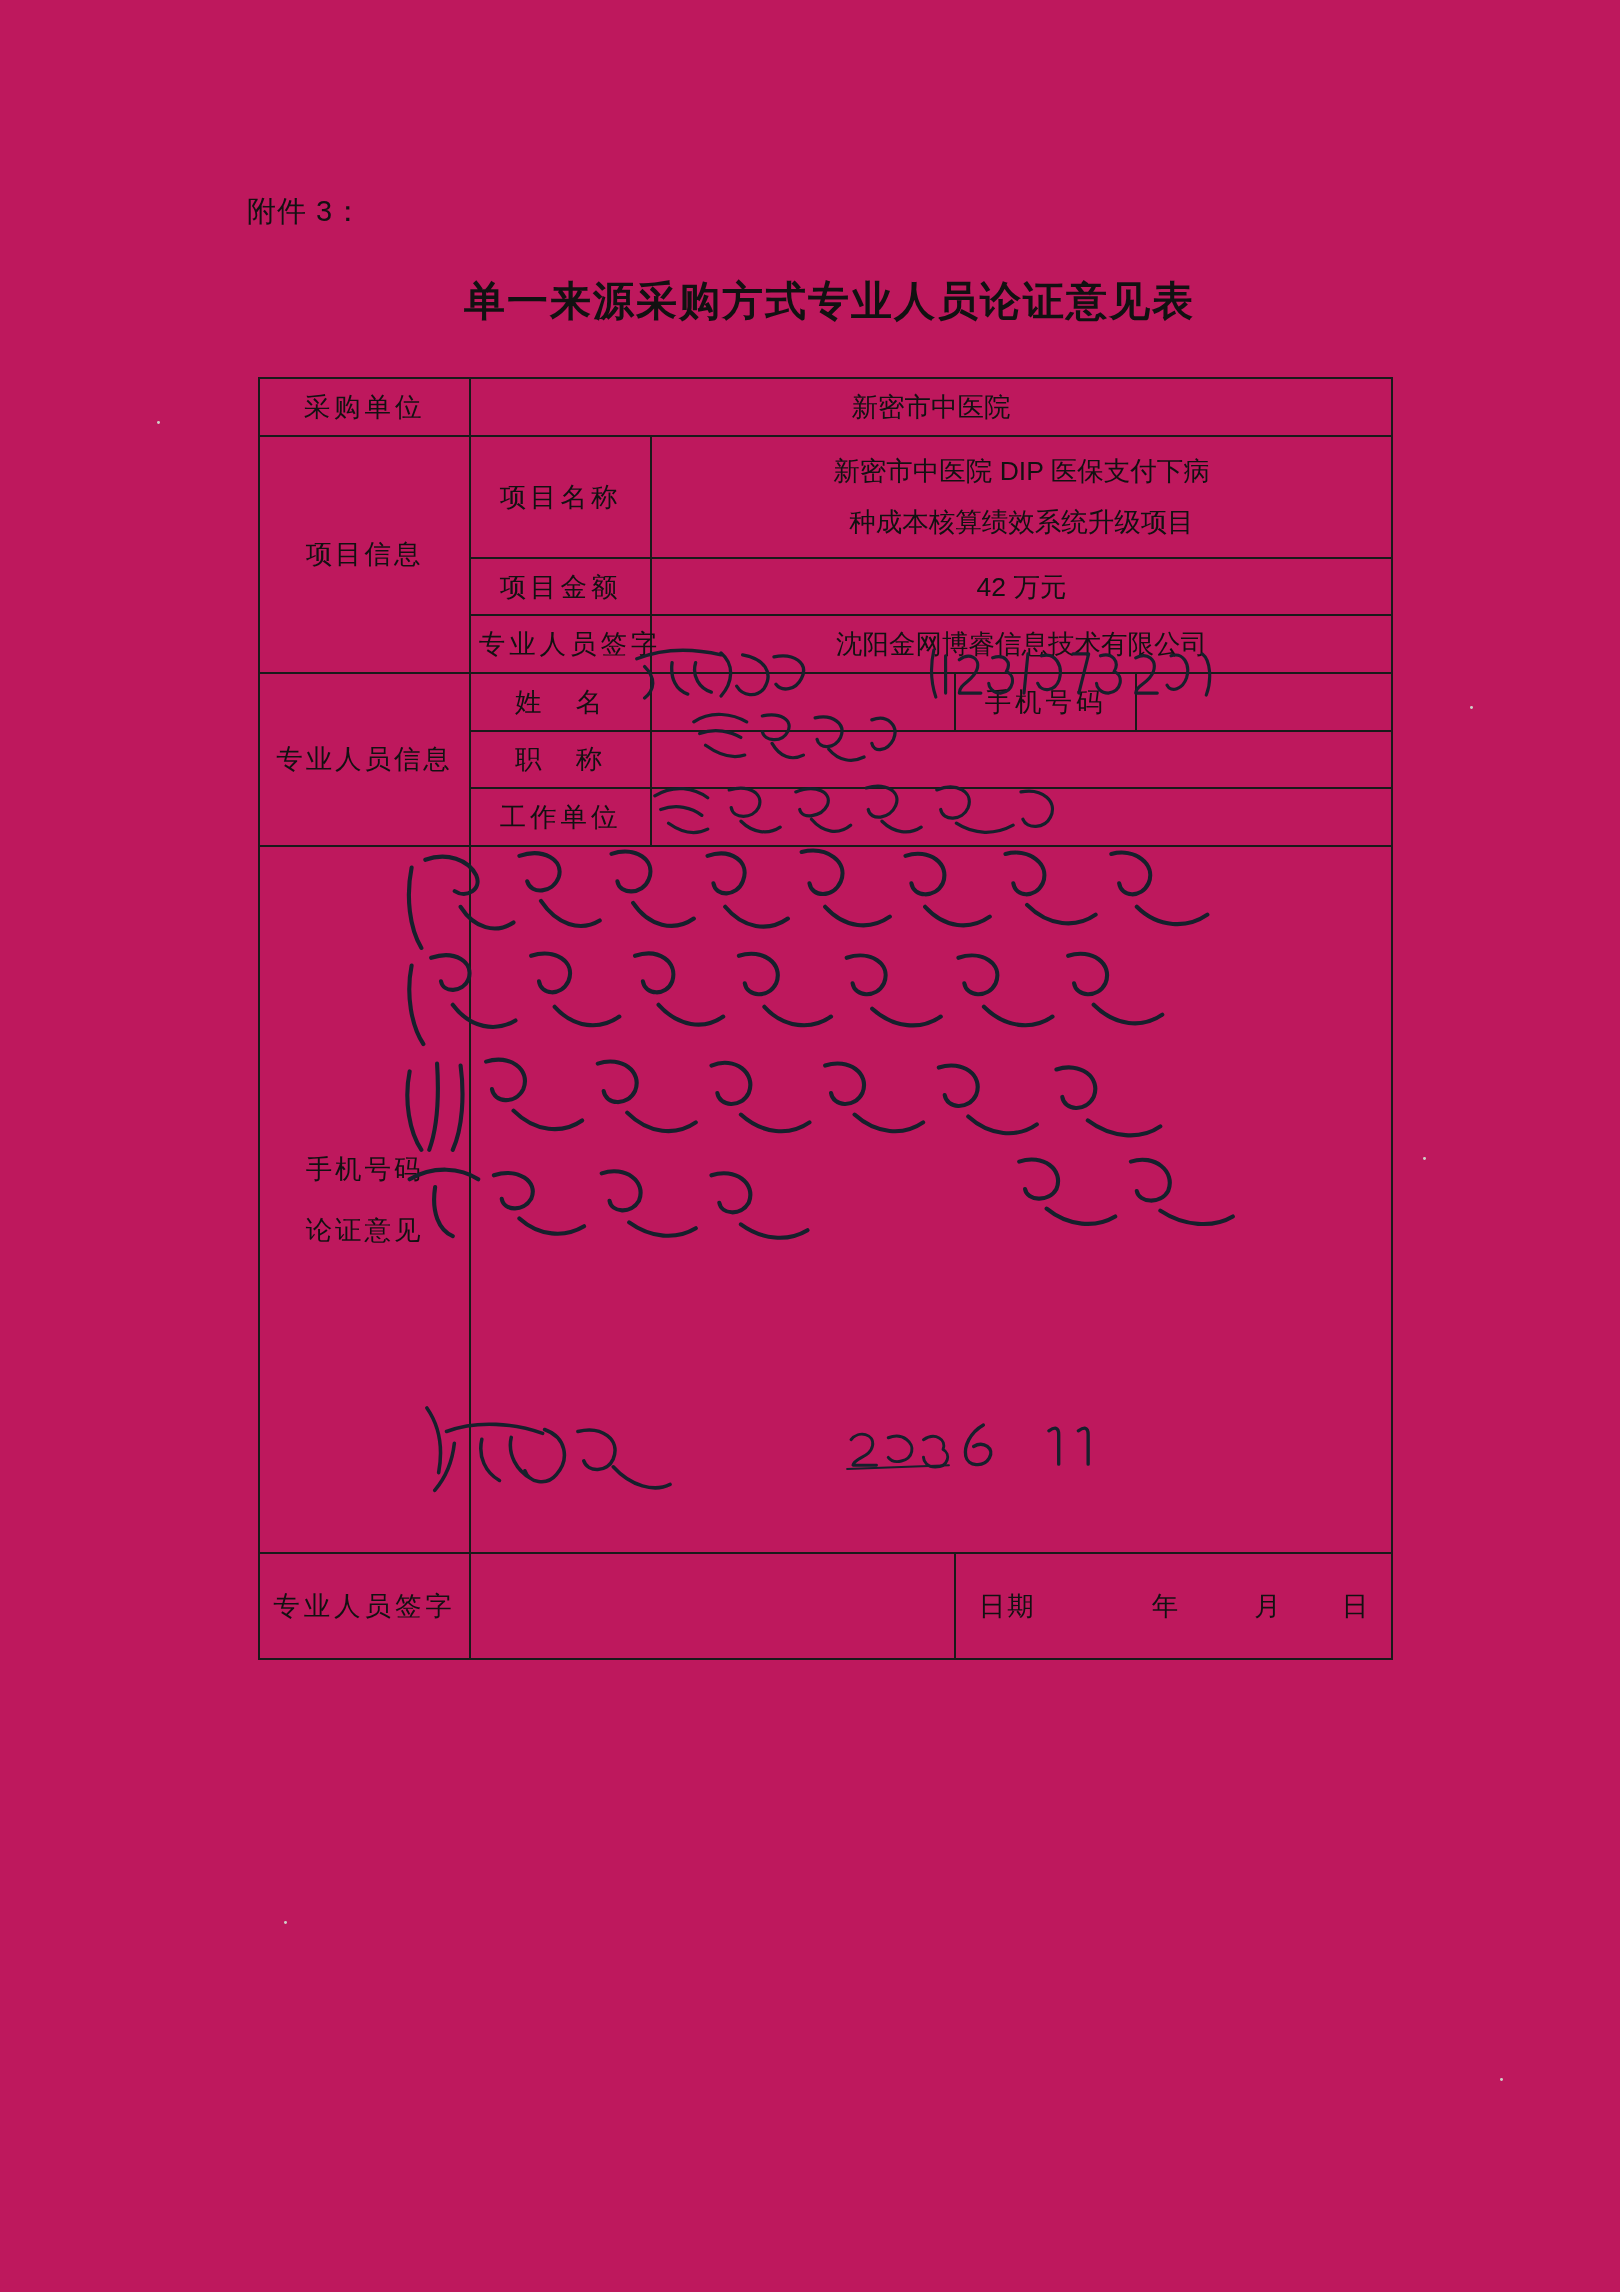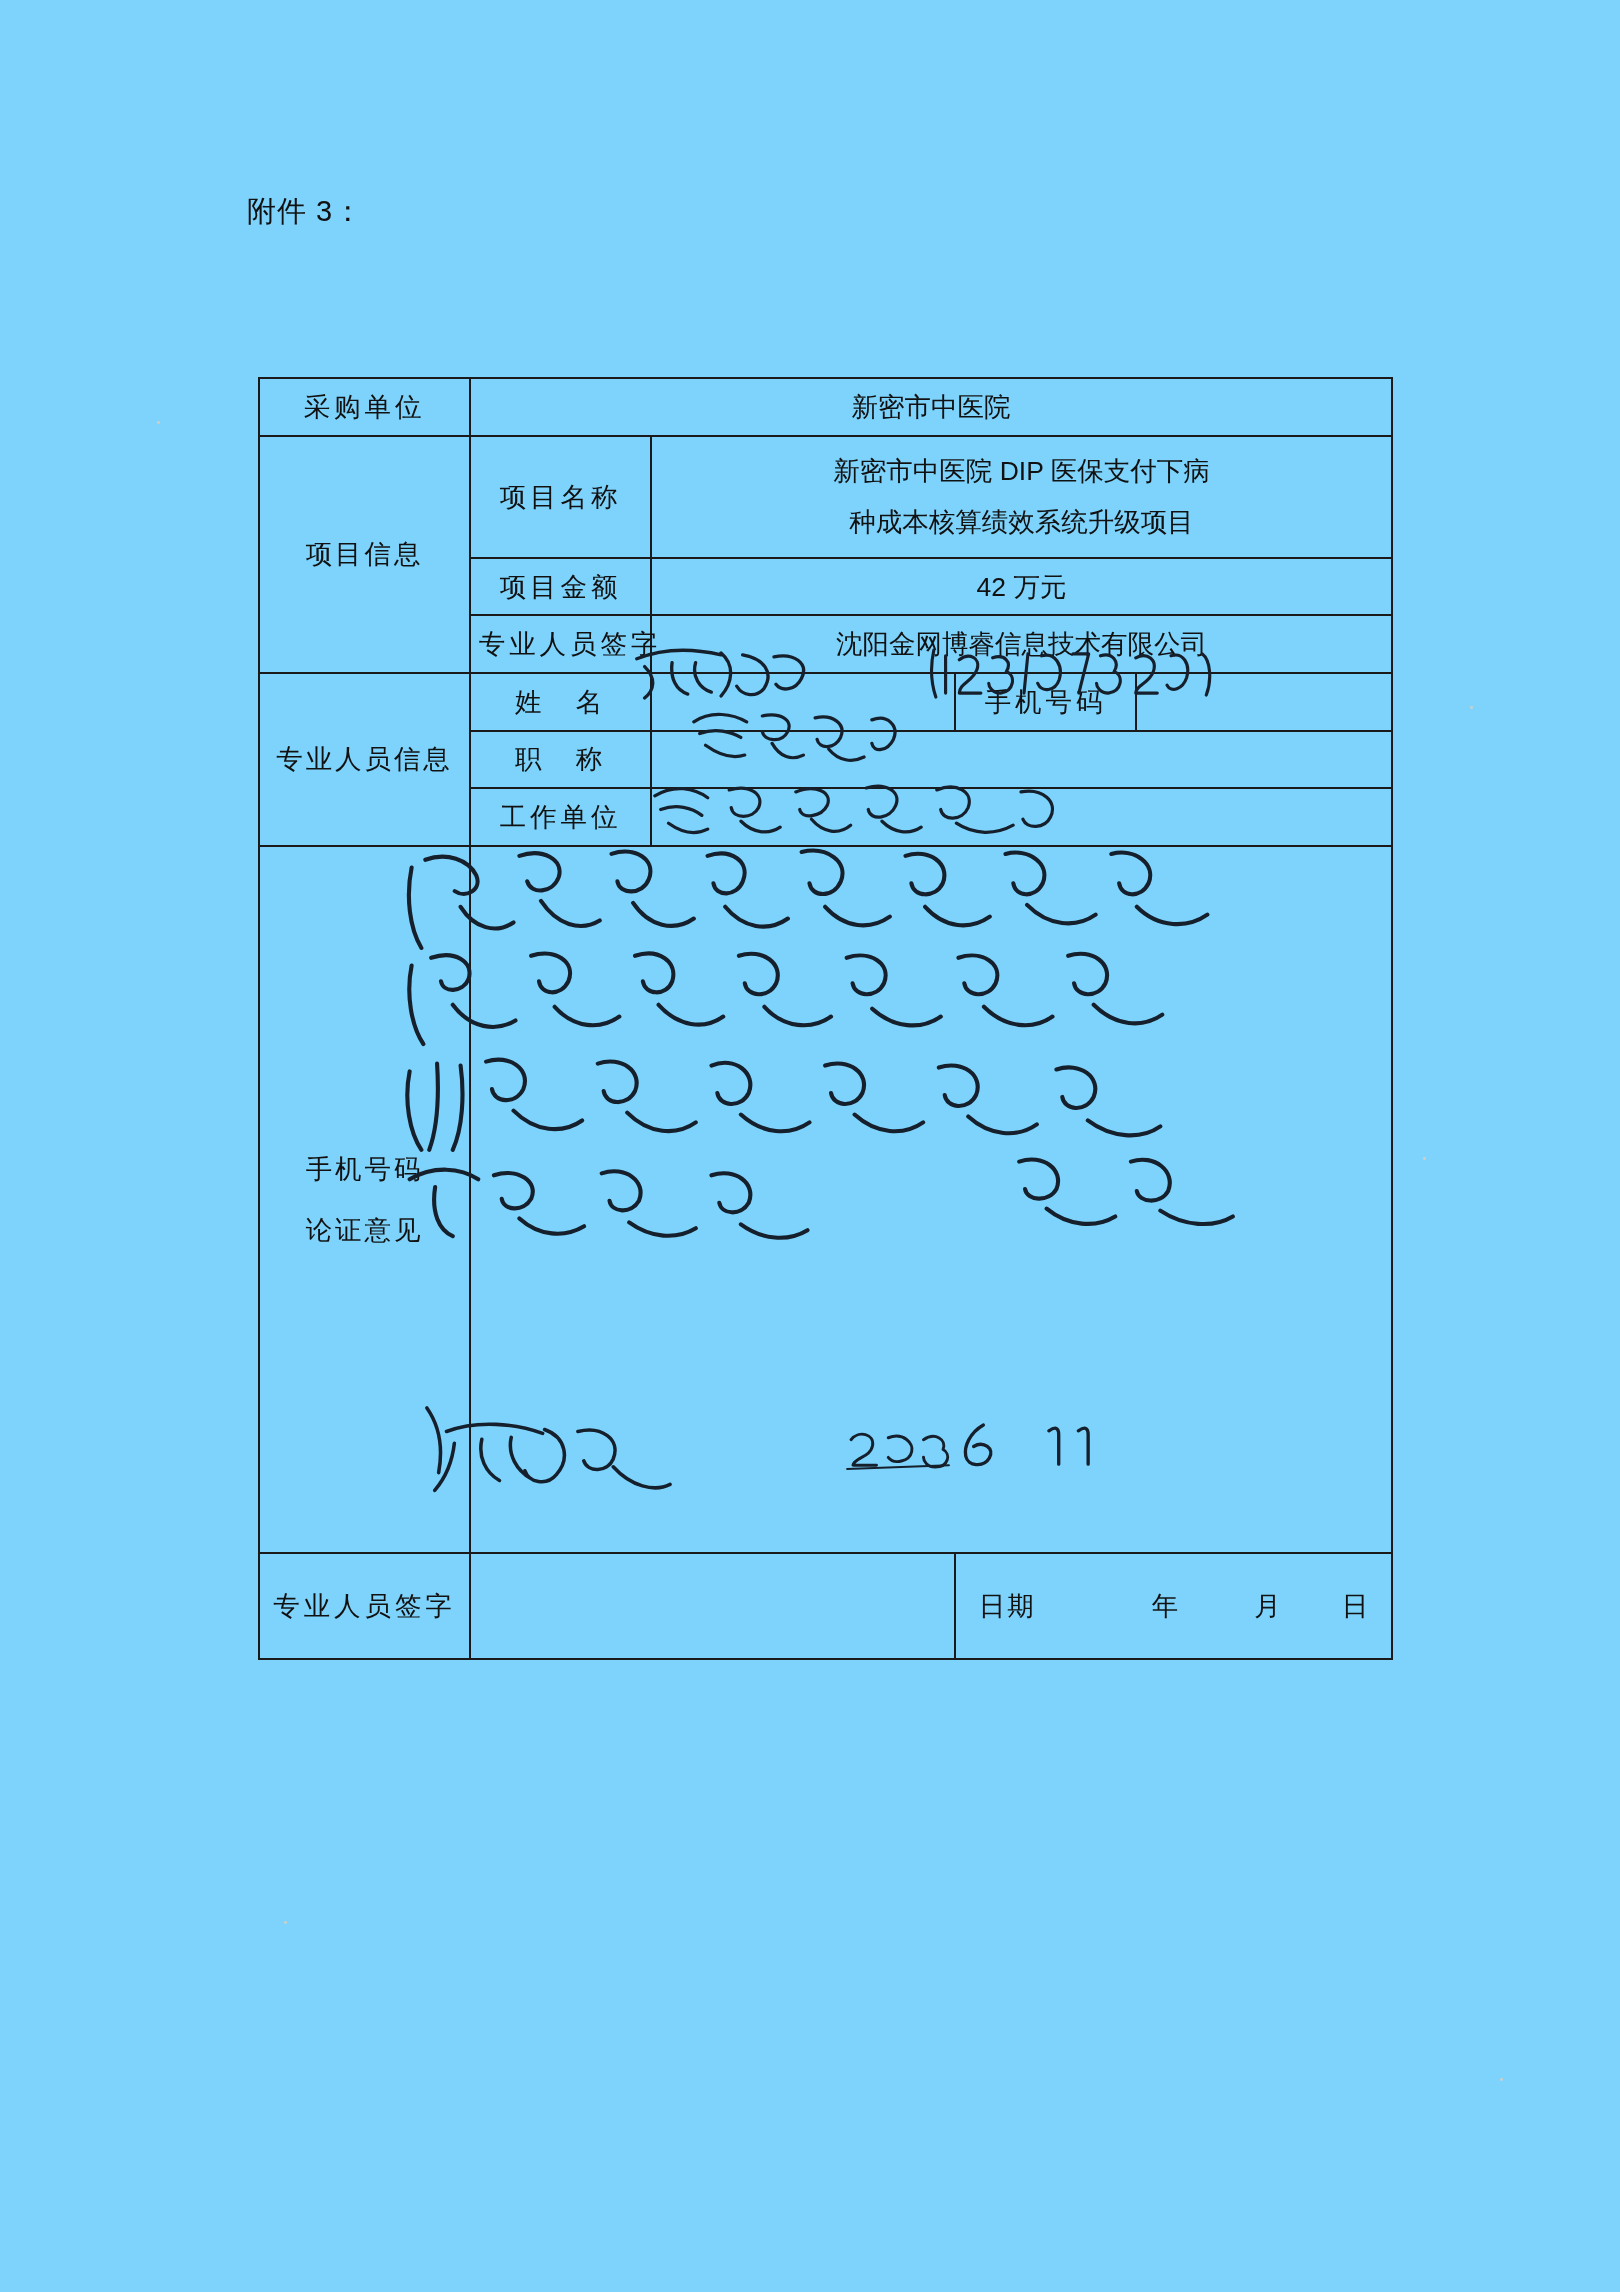--- a/index.html
+++ b/index.html
@@ -11,21 +11,21 @@
     width: 1620px;
     height: 2293px;
     font-family: "Liberation Serif", serif;
     color: #111;
     position: relative;
     overflow: hidden;
   }
   .page {
     position: absolute;
     inset: 0;
-    background: #7dd3fc;
+    background: #be185d;
   }
   .attachment-label {
     position: absolute;
     left: 247px;
     top: 192px;
     font-size: 29px;
     letter-spacing: 1px;
     font-family: "Liberation Sans", sans-serif;
   }
   .doc-title {
@@ -121,20 +121,21 @@
     border-radius: 50%;
   }
 </style>
 </head>
 <body>
 
 <div class="page">
 
   <div class="attachment-label">附件 3：</div>
 
+  <div class="doc-title">单一来源采购方式专业人员论证意见表</div>
 
   <table class="form">
     <colgroup>
       <col style="width:211px">
       <col style="width:181px">
       <col style="width:304px">
       <col style="width:181px">
       <col style="width:256px">
     </colgroup>
     <tbody>

